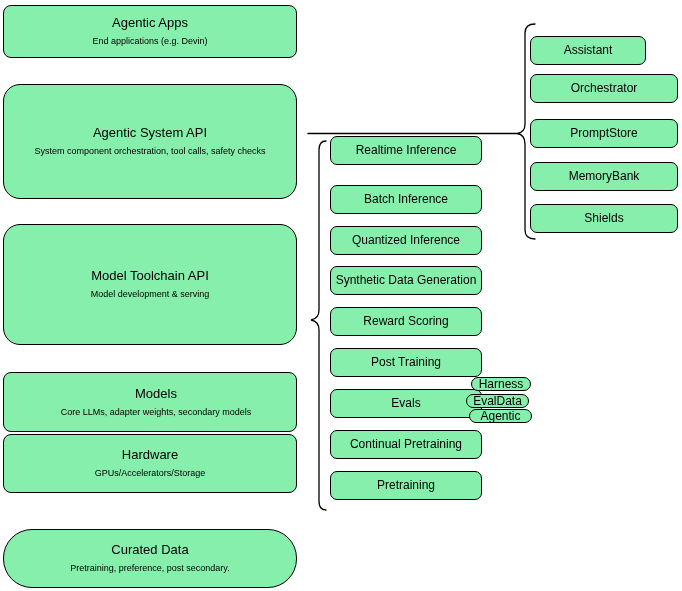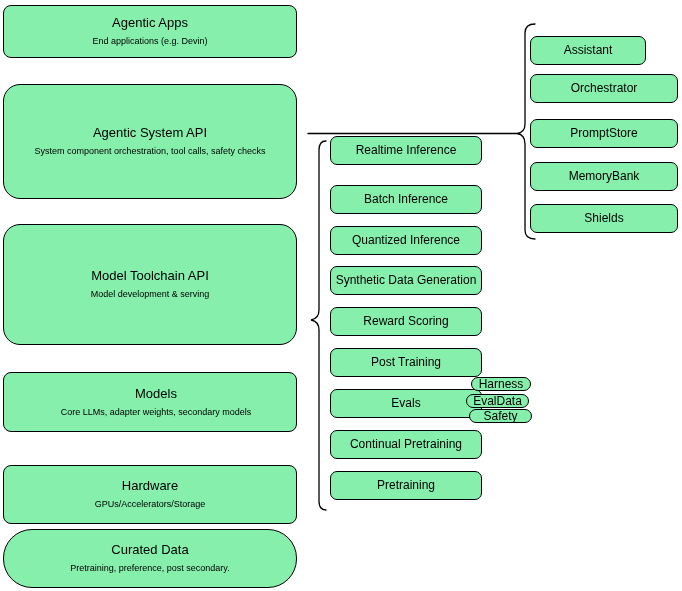--- a/index.html
+++ b/index.html
@@ -80,21 +80,21 @@
   <div class="box stack-box r17" style="left:3px; top:224px; width:294px; height:121px;">
     <div class="title">Model Toolchain API</div>
     <div class="subtitle">Model development &amp; serving</div>
   </div>
 
   <div class="box stack-box r8" style="left:3px; top:372px; width:294px; height:60px;padding-left:12px;">
     <div class="title">Models</div>
     <div class="subtitle">Core LLMs, adapter weights, secondary models</div>
   </div>
 
-  <div class="box stack-box r8" style="left:3px; top:465px; width:294px; height:59px;">
+  <div class="box stack-box r8" style="left:3px; top:434px; width:294px; height:59px;">
     <div class="title">Hardware</div>
     <div class="subtitle">GPUs/Accelerators/Storage</div>
   </div>
 
   <div class="box stack-box r8" style="left:3px; top:529px; width:294px; height:59px;border-radius:29px;">
     <div class="title">Curated Data</div>
     <div class="subtitle">Pretraining, preference, post secondary.</div>
   </div>
 
   <div class="box node" style="left:330px; top:136px; width:152px; height:29px;">Realtime Inference</div>
@@ -102,21 +102,21 @@
   <div class="box node" style="left:330px; top:226px; width:152px; height:29px;">Quantized Inference</div>
   <div class="box node" style="left:330px; top:266px; width:152px; height:29px;">Synthetic Data Generation</div>
   <div class="box node" style="left:330px; top:307px; width:152px; height:29px;">Reward Scoring</div>
   <div class="box node" style="left:330px; top:348px; width:152px; height:29px;">Post Training</div>
   <div class="box node" style="left:330px; top:389px; width:152px; height:29px;">Evals</div>
   <div class="box node" style="left:330px; top:430px; width:152px; height:29px;">Continual Pretraining</div>
   <div class="box node" style="left:330px; top:471px; width:152px; height:29px;">Pretraining</div>
 
   <div class="box tag" style="left:471px; top:377px; width:60px; height:14px;">Harness</div>
   <div class="box tag" style="left:466px; top:394px; width:63px; height:14px;">EvalData</div>
-  <div class="box tag" style="left:469px; top:409px; width:63px; height:14px;">Safety</div>
+  <div class="box tag" style="left:469px; top:409px; width:63px; height:14px;">Agentic</div>
 
   <div class="box node" style="left:530px; top:36px; width:116px; height:29px;">Assistant</div>
   <div class="box node" style="left:530px; top:74px; width:148px; height:29px;">Orchestrator</div>
   <div class="box node" style="left:530px; top:162px; width:148px; height:29px;">MemoryBank</div>
   <div class="box node" style="left:530px; top:119px; width:148px; height:29px;">PromptStore</div>
   <div class="box node" style="left:530px; top:204px; width:148px; height:29px;">Shields</div>
 
 </div>
 
 </body></html>

